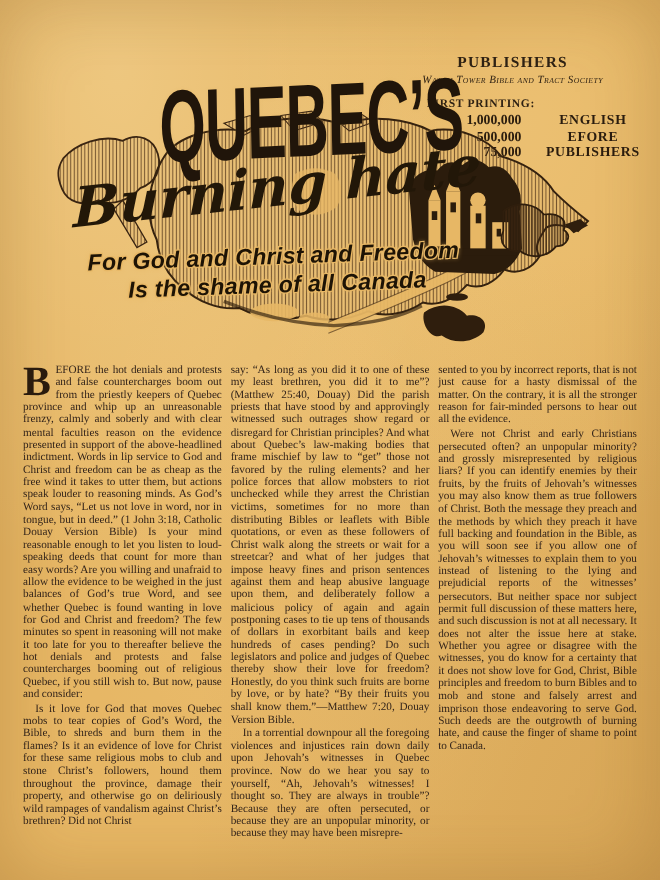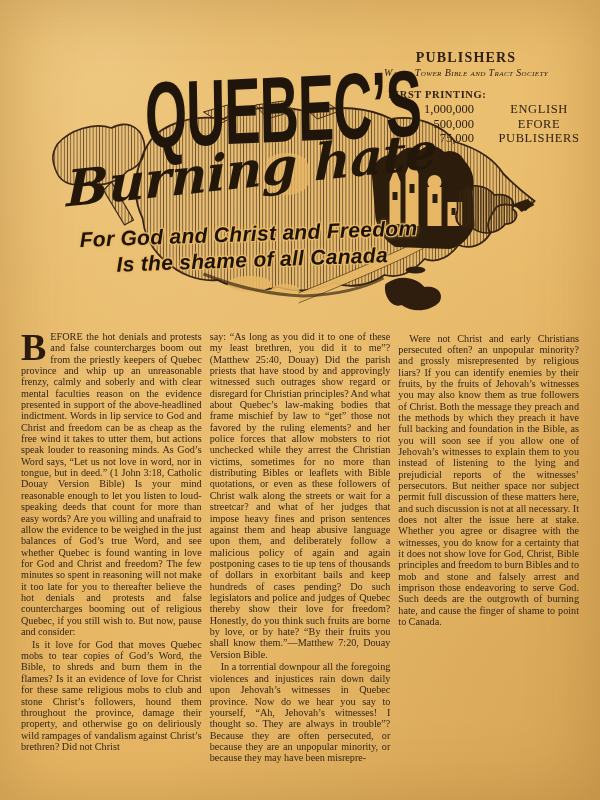--- a/index.html
+++ b/index.html
@@ -18,21 +18,21 @@
     color:#31231a;
   }
 
   
   .masthead{position:absolute;right:14px;top:50px;width:240px;text-align:center;color:#2e2113;}
   .pub-label{font-weight:bold;font-size:14px;letter-spacing:1.2px;}
   .pub-name{font-size:10px;font-variant:small-caps;letter-spacing:.4px;margin-top:1px;font-style:italic;}
   .pub-city{font-size:10px;font-variant:small-caps;letter-spacing:.6px;margin-top:1px;}
   .fp-label{text-align:left;margin:11px 0 2px 42px;font-weight:bold;font-size:10.5px;letter-spacing:.6px;}
   .printings{margin-left:30px;}
-  .printing-row{display:grid;grid-template-columns:98px 10px 110px;font-size:12.5px;font-weight:normal;line-height:14.5px;color:#2a1c0e;}
+  .printing-row{display:grid;grid-template-columns:98px 10px 110px;font-size:12.5px;font-weight:bold;line-height:14.5px;color:#2a1c0e;}
   .printing-count{text-align:right;}
   .printing-lang{grid-column:3;text-align:center;letter-spacing:.6px;}
 
   
   .map-illustration{position:absolute;left:52px;top:98px;width:488px;height:238px;z-index:1;}
   .title-main{
     position:absolute;left:118px;top:56px;width:290px;z-index:2;
     text-align:center;
     font-family:"Liberation Sans", sans-serif;font-weight:bold;
     font-size:66px;letter-spacing:-1px;color:#20150a;
@@ -171,17 +171,18 @@
   <div class="columns">
     <div class="col">
       <p><span class="dropcap">B</span><span>EFORE the hot denials and protests and false countercharges boom out from the priestly keepers of Quebec province and whip up an unreasonable frenzy, calmly and soberly and with clear mental faculties reason on the evidence presented in support of the above-headlined indictment. Words in lip service to God and Christ and freedom can be as cheap as the free wind it takes to utter them, but actions speak louder to reasoning minds. As God’s Word says, “Let us not love in word, nor in tongue, but in deed.” (1 John 3:18, Catholic Douay Version Bible) Is your mind reasonable enough to let you listen to loud-speaking deeds that count for more than easy words? Are you willing and unafraid to allow the evidence to be weighed in the just balances of God’s true Word, and see whether Quebec is found wanting in love for God and Christ and freedom? The few minutes so spent in reasoning will not make it too late for you to thereafter believe the hot denials and protests and false countercharges booming out of religious Quebec, if you still wish to. But now, pause and consider:</span></p>
       <p class="indent">Is it love for God that moves Quebec mobs to tear copies of God’s Word, the Bible, to shreds and burn them in the flames? Is it an evidence of love for Christ for these same religious mobs to club and stone Christ’s followers, hound them throughout the province, damage their property, and otherwise go on deliriously wild rampages of vandalism against Christ’s brethren? Did not Christ</p>
     </div>
     <div class="col">
       <p>say: “As long as you did it to one of these my least brethren, you did it to me”? (Matthew 25:40, Douay) Did the parish priests that have stood by and approvingly witnessed such outrages show regard or disregard for Christian principles? And what about Quebec’s law-making bodies that frame mischief by law to “get” those not favored by the ruling elements? and her police forces that allow mobsters to riot unchecked while they arrest the Christian victims, sometimes for no more than distributing Bibles or leaflets with Bible quotations, or even as these followers of Christ walk along the streets or wait for a streetcar? and what of her judges that impose heavy fines and prison sentences against them and heap abusive language upon them, and deliberately follow a malicious policy of again and again postponing cases to tie up tens of thousands of dollars in exorbitant bails and keep hundreds of cases pending? Do such legislators and police and judges of Quebec thereby show their love for freedom? Honestly, do you think such fruits are borne by love, or by hate? “By their fruits you shall know them.”—Matthew 7:20, Douay Version Bible.</p>
       <p class="indent">In a torrential downpour all the foregoing violences and injustices rain down daily upon Jehovah’s witnesses in Quebec province. Now do we hear you say to yourself, “Ah, Jehovah’s witnesses! I thought so. They are always in trouble”? Because they are often persecuted, or because they are an unpopular minority, or because they may have been misrepre-</p>
     </div>
     <div class="col">
+      <p>sented to you by incorrect reports, that is not just cause for a hasty dismissal of the matter. On the contrary, it is all the stronger reason for fair-minded persons to hear out all the evidence.</p>
       <p class="indent">Were not Christ and early Christians persecuted often? an unpopular minority? and grossly misrepresented by religious liars? If you can identify enemies by their fruits, by the fruits of Jehovah’s witnesses you may also know them as true followers of Christ. Both the message they preach and the methods by which they preach it have full backing and foundation in the Bible, as you will soon see if you allow one of Jehovah’s witnesses to explain them to you instead of listening to the lying and prejudicial reports of the witnesses’ persecutors. But neither space nor subject permit full discussion of these matters here, and such discussion is not at all necessary. It does not alter the issue here at stake. Whether you agree or disagree with the witnesses, you do know for a certainty that it does not show love for God, Christ, Bible principles and freedom to burn Bibles and to mob and stone and falsely arrest and imprison those endeavoring to serve God. Such deeds are the outgrowth of burning hate, and cause the finger of shame to point to Canada.</p>
     </div>
   </div>
 
 </div>
 
 </body></html>

